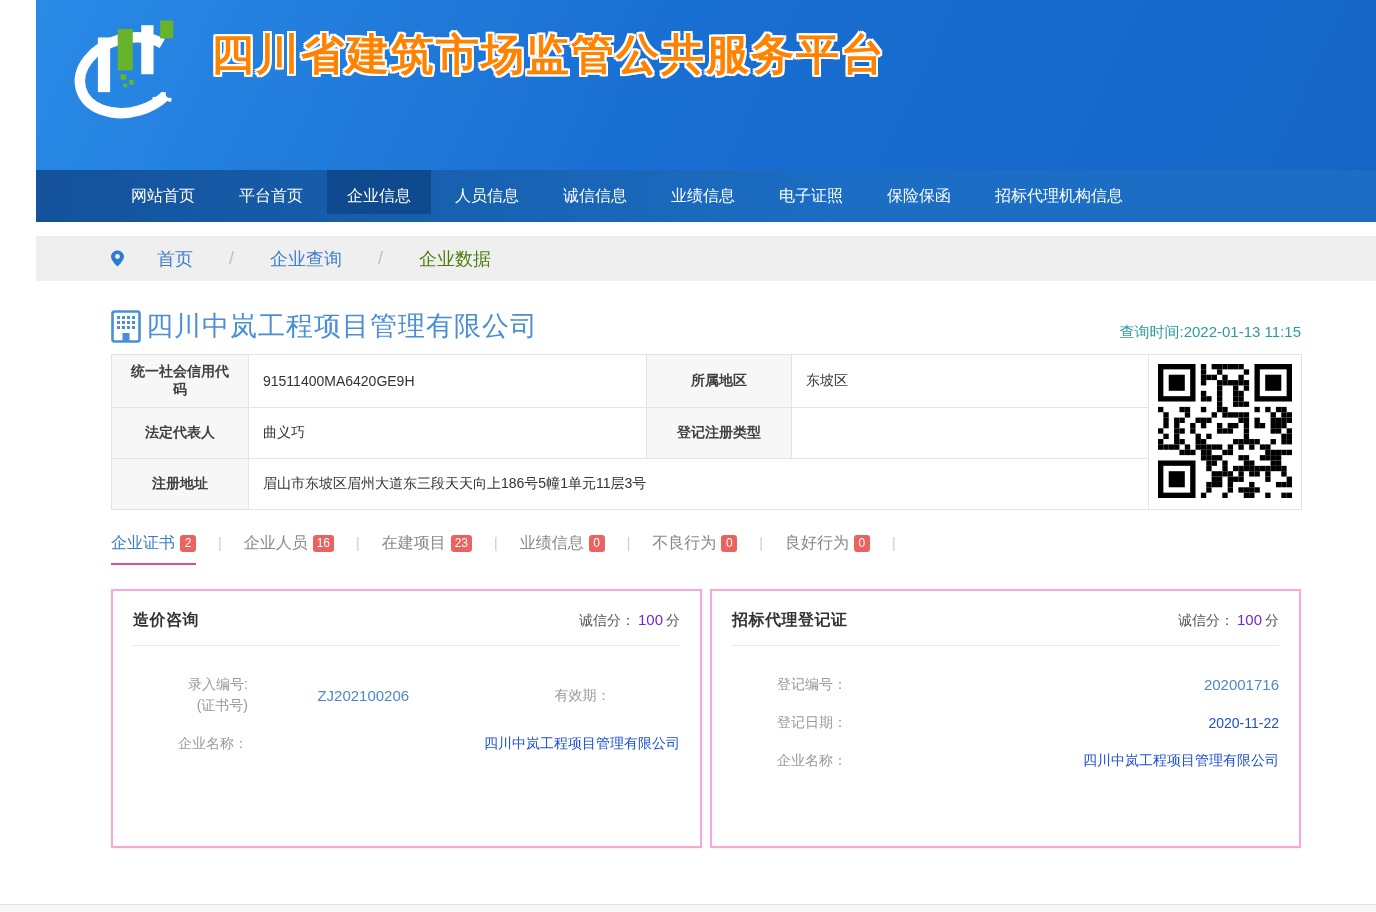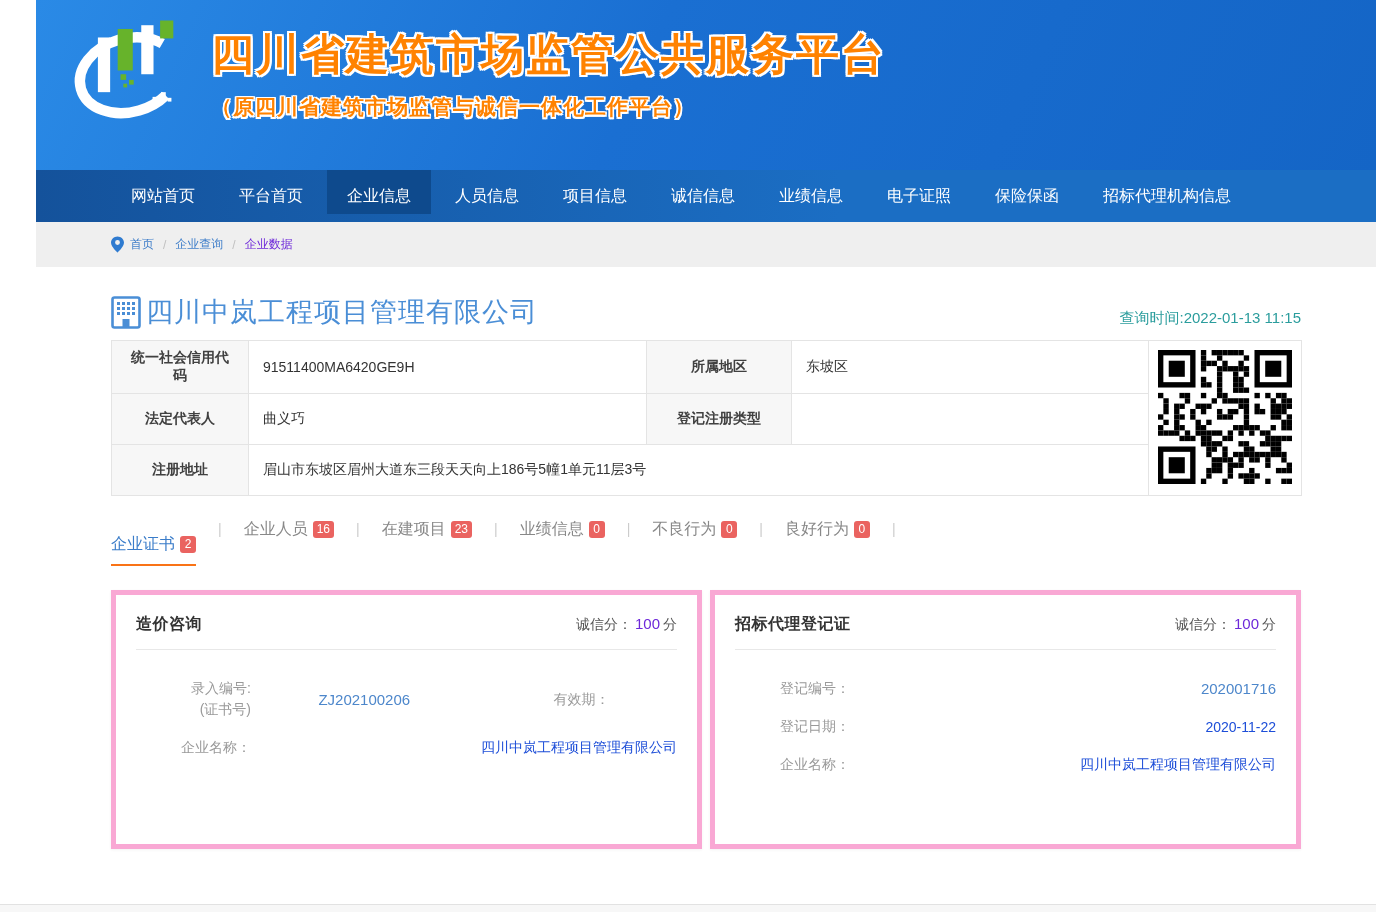--- a/index.html
+++ b/index.html
@@ -19,25 +19,25 @@
 
   
   .main-nav { height:52px; background:linear-gradient(90deg,#14529b 0%,#1b6ec4 60%,#1b6ec4 100%); }
   .nav-inner { width:1190px; margin:0 auto; display:flex; }
   .nav-item { display:block; height:44px; line-height:52px; padding:0 20px; margin-right:4px;
     color:#fff; font-size:16px; text-decoration:none; white-space:nowrap; cursor:pointer; }
   .nav-item.active { background:#0e4a8d; }
 
   
   .breadcrumb-bar { height:45px; background:#efefef; }
-  .breadcrumb { width:1190px; margin:0 auto; display:flex; align-items:center; height:45px; font-size:12px; }
+  .breadcrumb { width:1190px; margin:14px auto; display:flex; align-items:center; height:45px; font-size:18px;gap:27px; }
   .crumb-pin { display:inline-flex; margin-right:6px; }
   .crumb-link { color:#3f7ec9; text-decoration:none; cursor:pointer; }
   .crumb-sep { color:#c0c0c0; margin:0 9px; }
-  .crumb-current { color:#6d28d9; }
+  .crumb-current { color:#4d7c0f; }
 
   
   .container { width:1190px; margin:0 auto; }
 
   .company-row { margin-top:27px; display:flex; align-items:flex-end; }
   .company-title-wrap { display:flex; align-items:center; }
   .building-icon { margin-right:5px; display:inline-flex; }
   .company-name { font-size:27px; color:#4a8ed6; font-weight:400; letter-spacing:1px; }
   .query-time { margin-left:auto; font-size:15px; color:#2b9d9d; padding-bottom:2px; }
 
@@ -45,28 +45,28 @@
   .info-table { width:1190px; margin-top:10px; border-collapse:collapse; table-layout:fixed; }
   .info-table td { border:1px solid #e4e4e4; font-size:14px; color:#333; height:51px; padding:8px 14px; }
   .info-table td.lbl { background:#f7f7f7; font-weight:bold; color:#404040; text-align:center; }
   .info-table td.qr-cell { text-align:center; vertical-align:middle; padding:4px; }
   .qr-box { width:134px; height:134px; display:inline-block; }
 
   
   .tabs-row { margin-top:23px; display:flex; align-items:flex-start; font-size:16px; }
   .tab { display:inline-flex; align-items:center; text-decoration:none; color:#888;
     padding-bottom:9px; cursor:pointer; }
-  .tab.active { color:#3a7cc9; border-bottom:2px solid #f97316;margin-top:15px; }
+  .tab.active { color:#3a7cc9; border-bottom:2px solid #ec4899; }
   .tab-badge { display:inline-block; margin-left:5px; min-width:16px; padding:1px 4px; border-radius:3px;
     background:#ea6360; color:#fff; font-size:12px; line-height:15px; text-align:center; }
   .tab-sep { color:#ccc; margin:0 22px; font-size:14px; padding-top:2px; }
 
   
   .cards-row { margin-top:24px; display:flex; gap:8px; }
-  .cert-card { flex:1; height:259px; background:#fff; border:5px solid #f9a8d4; box-shadow:0 1px 3px rgba(0,0,0,.05); }
+  .cert-card { flex:1; height:259px; background:#fff; border:2px solid #f9a8d4; box-shadow:0 1px 3px rgba(0,0,0,.05); }
   .card-head { display:flex; align-items:center; padding:19px 20px 14px 20px; }
   .card-title { font-size:16px; color:#333; font-weight:bold; letter-spacing:0.5px; }
   .card-score { margin-left:auto; font-size:14px; color:#555; }
   .score-value { color:#6d28d9; font-size:15px; margin:0 3px; }
   .card-divider { border-bottom:1px solid #e8e8e8; margin:0 20px; }
   .card-body { padding:28px 20px 0 20px; }
 
   .field-row { display:flex; align-items:center; margin-bottom:17px; font-size:14px;justify-content:space-between; }
   .field-label { width:115px; text-align:right; color:#999; flex:0 0 115px; line-height:1.5; }
   .field-value { color:#1d4ed8; margin-left:12px; }
@@ -96,32 +96,30 @@
             <rect x="83" y="10" width="13" height="52" fill="#ffffff"></rect>
             <rect x="103" y="5" width="14" height="19" fill="#67b32b"></rect>
             <rect x="95" y="86" width="6" height="6" fill="#ffffff"></rect>
             <rect x="104" y="81" width="5" height="5" fill="#ffffff"></rect>
             <rect x="111" y="87" width="4" height="4" fill="#ffffff"></rect>
           </g>
         </svg>
       </div>
       <div class="title-block">
         <div class="header-title">四川省建筑市场监管公共服务平台</div>
-        <div class="header-subtitle">（原四川省建筑市场监管与诚信一体化工作平台）</div>
       </div>
     </div>
   </header>
 
   <nav class="main-nav">
     <div class="nav-inner">
       <a class="nav-item">网站首页</a>
       <a class="nav-item">平台首页</a>
       <a class="nav-item active">企业信息</a>
       <a class="nav-item">人员信息</a>
-      <a class="nav-item">项目信息</a>
       <a class="nav-item">诚信信息</a>
       <a class="nav-item">业绩信息</a>
       <a class="nav-item">电子证照</a>
       <a class="nav-item">保险保函</a>
       <a class="nav-item">招标代理机构信息</a>
     </div>
   </nav>
 
   <div class="breadcrumb-bar">
     <div class="breadcrumb">

